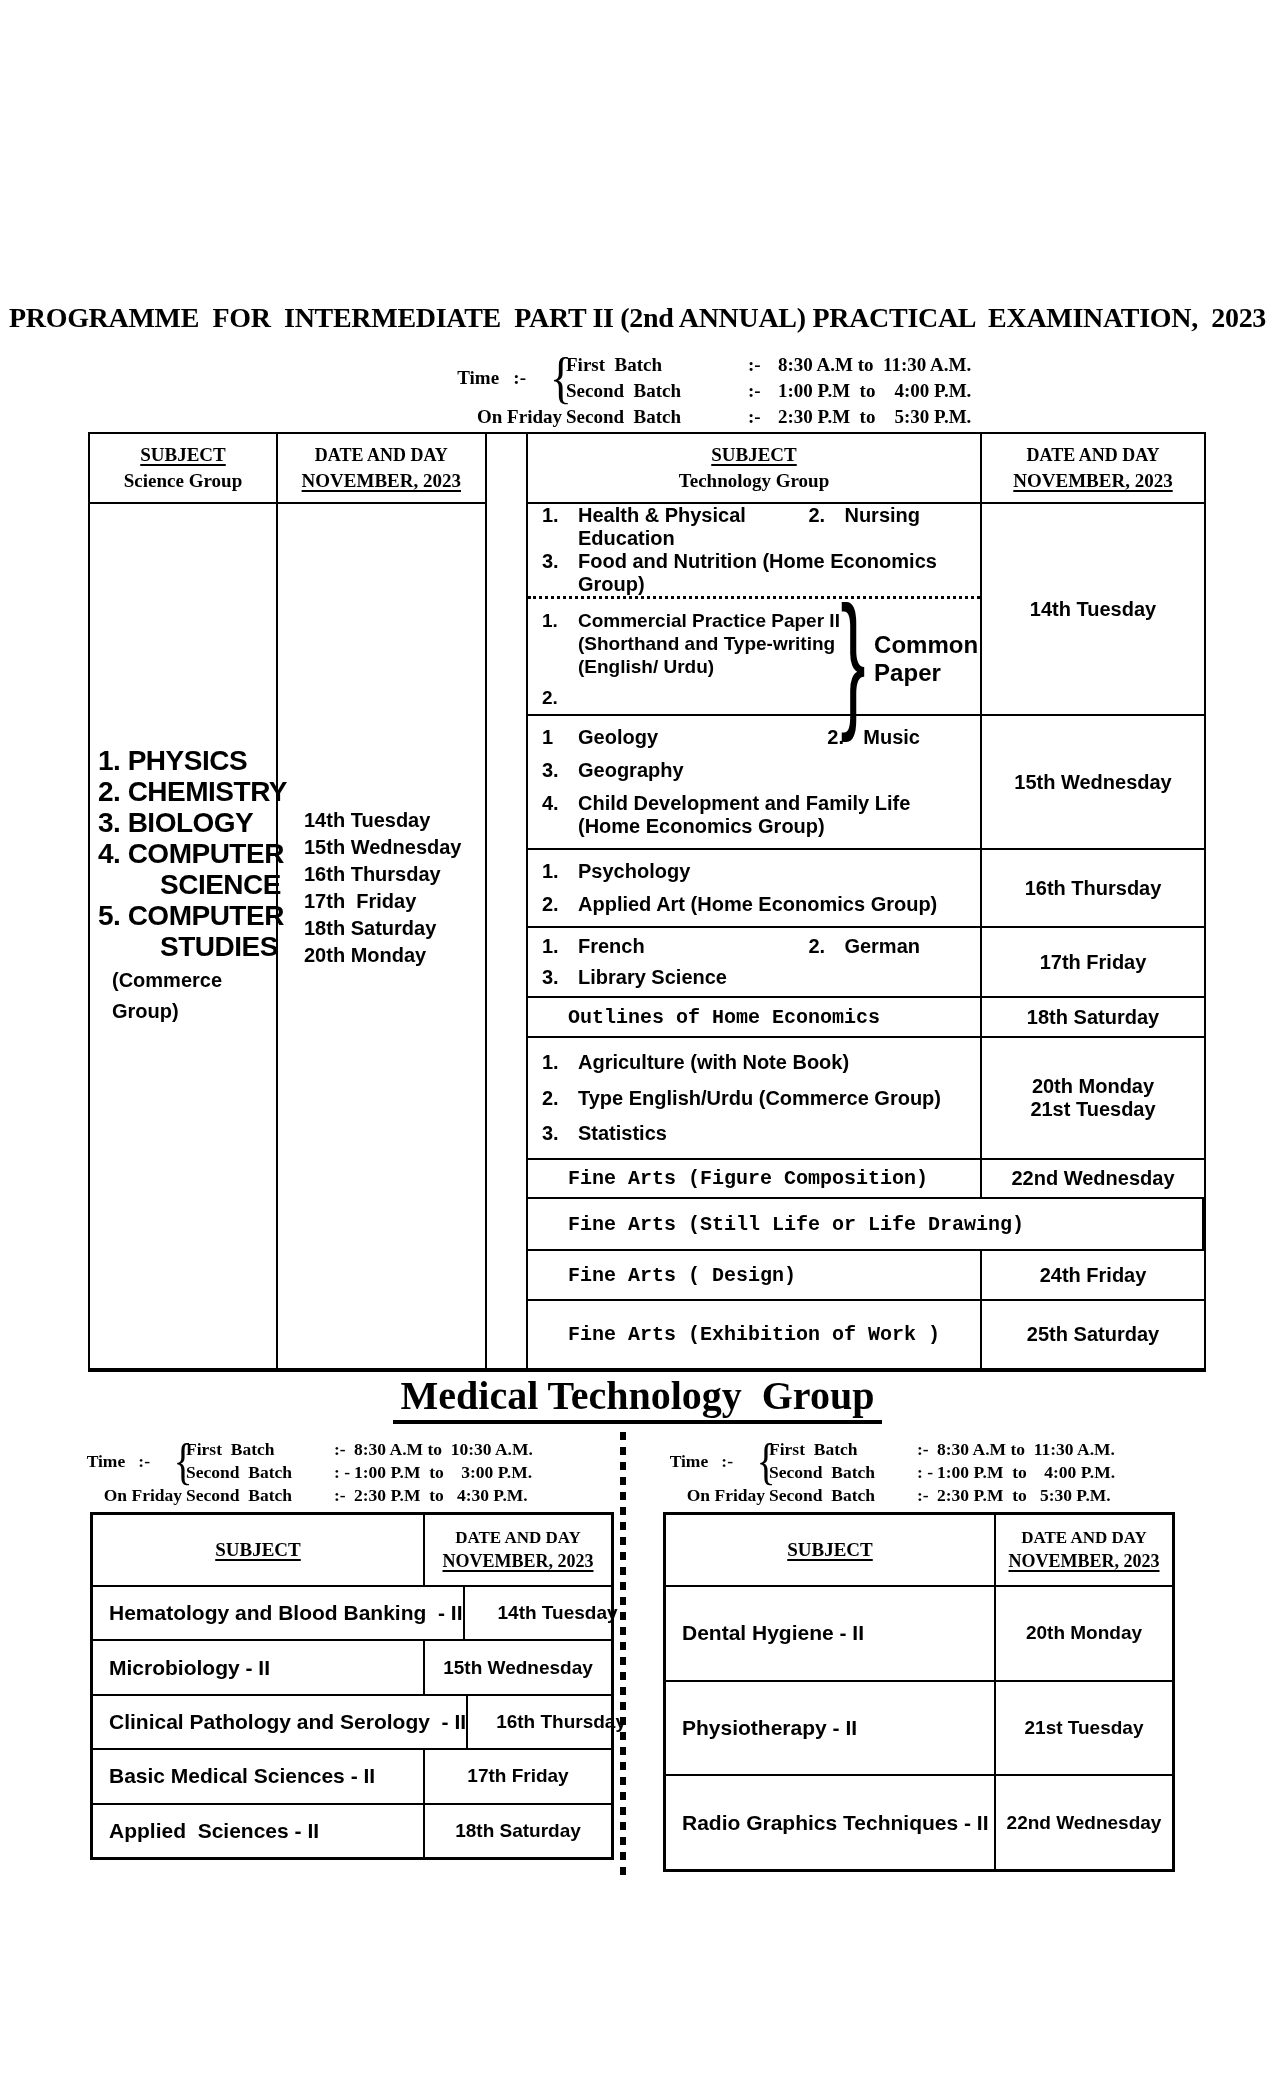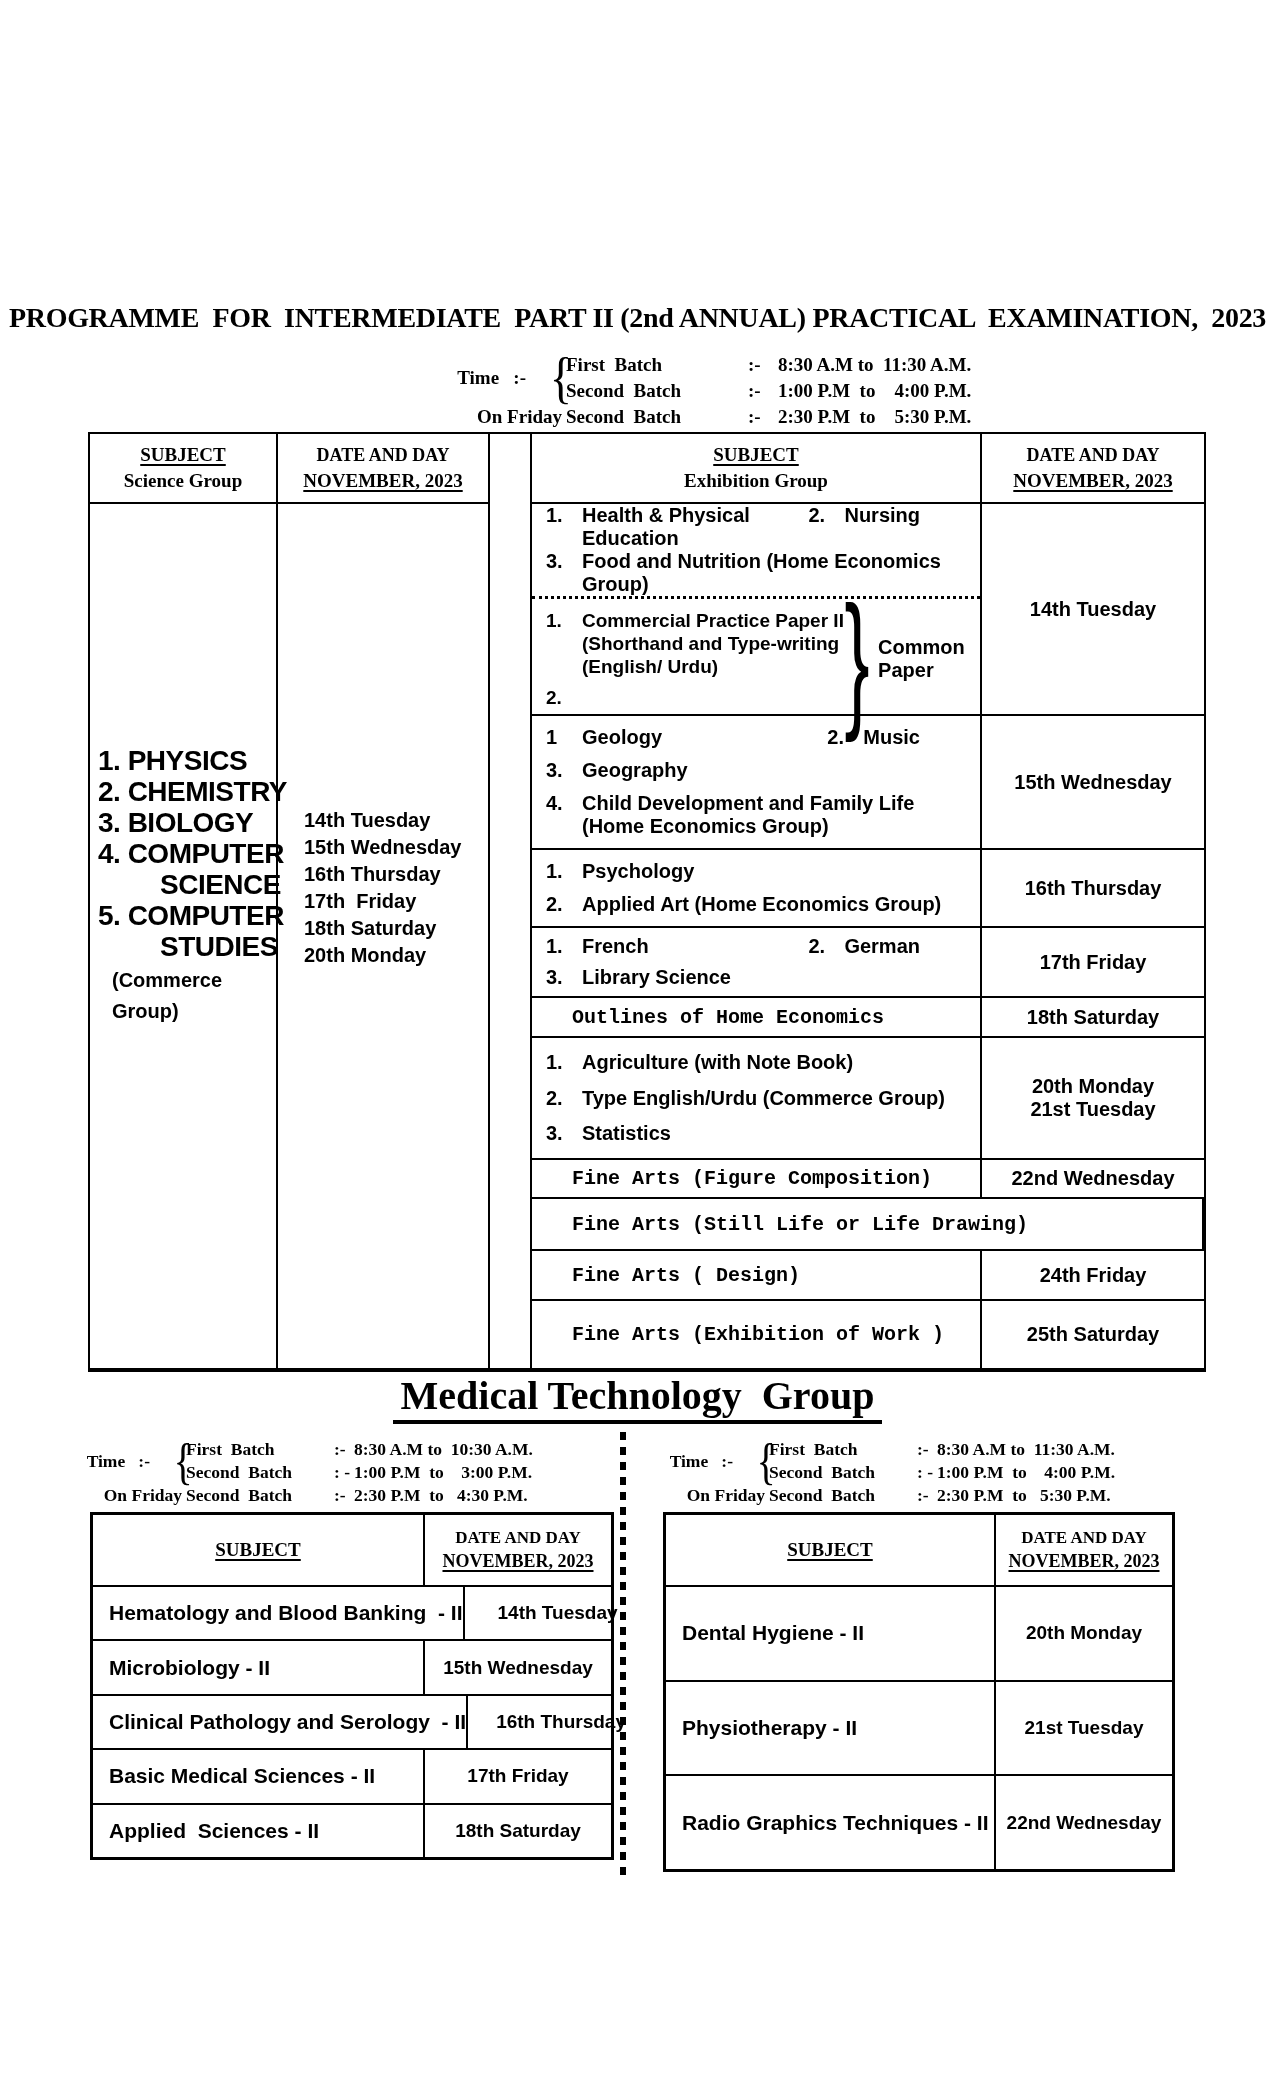--- a/index.html
+++ b/index.html
@@ -76,21 +76,21 @@
   .sec-dotted { flex:0 0 66px; border-bottom:3px dotted #000; }
   .sec-brace { align-items:center; font-size:19px; }
   .sec-brace .sec-lines { flex:0 0 300px; justify-content:center; gap:8px; line-height:23px; }
   .line { display:flex; }
   .itm { display:flex; }
   .itm .n { flex:0 0 36px; }
   .itm .t { white-space:pre-line; }
   .itm > .t:first-child { margin-left:26px;font-family:Liberation Mono, monospace; }
   .itm.right { margin-left:auto; margin-right:60px; }
   .sec2-brace { font-size:150px; line-height:120px; font-weight:400; transform:scaleX(0.5); width:52px; margin-left:-14px; text-align:center; }
-  .sec2-label { font-size:20px; font-weight:bold; margin-left:-4px; }
+  .sec2-label { font-size:24px; font-weight:bold; margin-left:-4px; }
   .hum-date { width:222px; flex:none; display:flex; align-items:center; justify-content:center; text-align:center; font-size:20px; white-space:pre-line; }
   
   .medtech-heading { position:absolute; top:1372px; left:0; width:100%; text-align:center; }
   .medtech-heading span {
     font-family:"Liberation Serif", serif; font-weight:bold; font-size:40px;
     border-bottom:4px solid #000; padding:0 8px 2px 8px; white-space:pre;
   }
   .dotted-sep {
     position:absolute; left:620px; top:1432px; width:6px; height:448px;
     background-image:repeating-linear-gradient(to bottom, #000 0 8px, transparent 8px 15px);
@@ -162,21 +162,21 @@
           <div class="sci-date-line">17th  Friday</div>
           <div class="sci-date-line">18th Saturday</div>
           <div class="sci-date-line">20th Monday</div>
         </div>
     </div>
     <div class="col col-gap"></div>
     <div class="col col-hum">
       <div class="hum-hdr">
         <div class="hum-hdr-sub">
           <div class="hdr-subject">SUBJECT</div>
-          <div class="hdr-group">Exhibition Group</div>
+          <div class="hdr-group">Technology Group</div>
         </div>
         <div class="hum-hdr-date">
           <div class="hdr-date1">DATE  AND DAY</div>
           <div class="hdr-date2">NOVEMBER,  2023</div>
         </div>
       </div>
       <div id="hum-rows">
           <div class="hum-row">
             <div class="hum-sub">
               <div class="sec sec-dotted">

